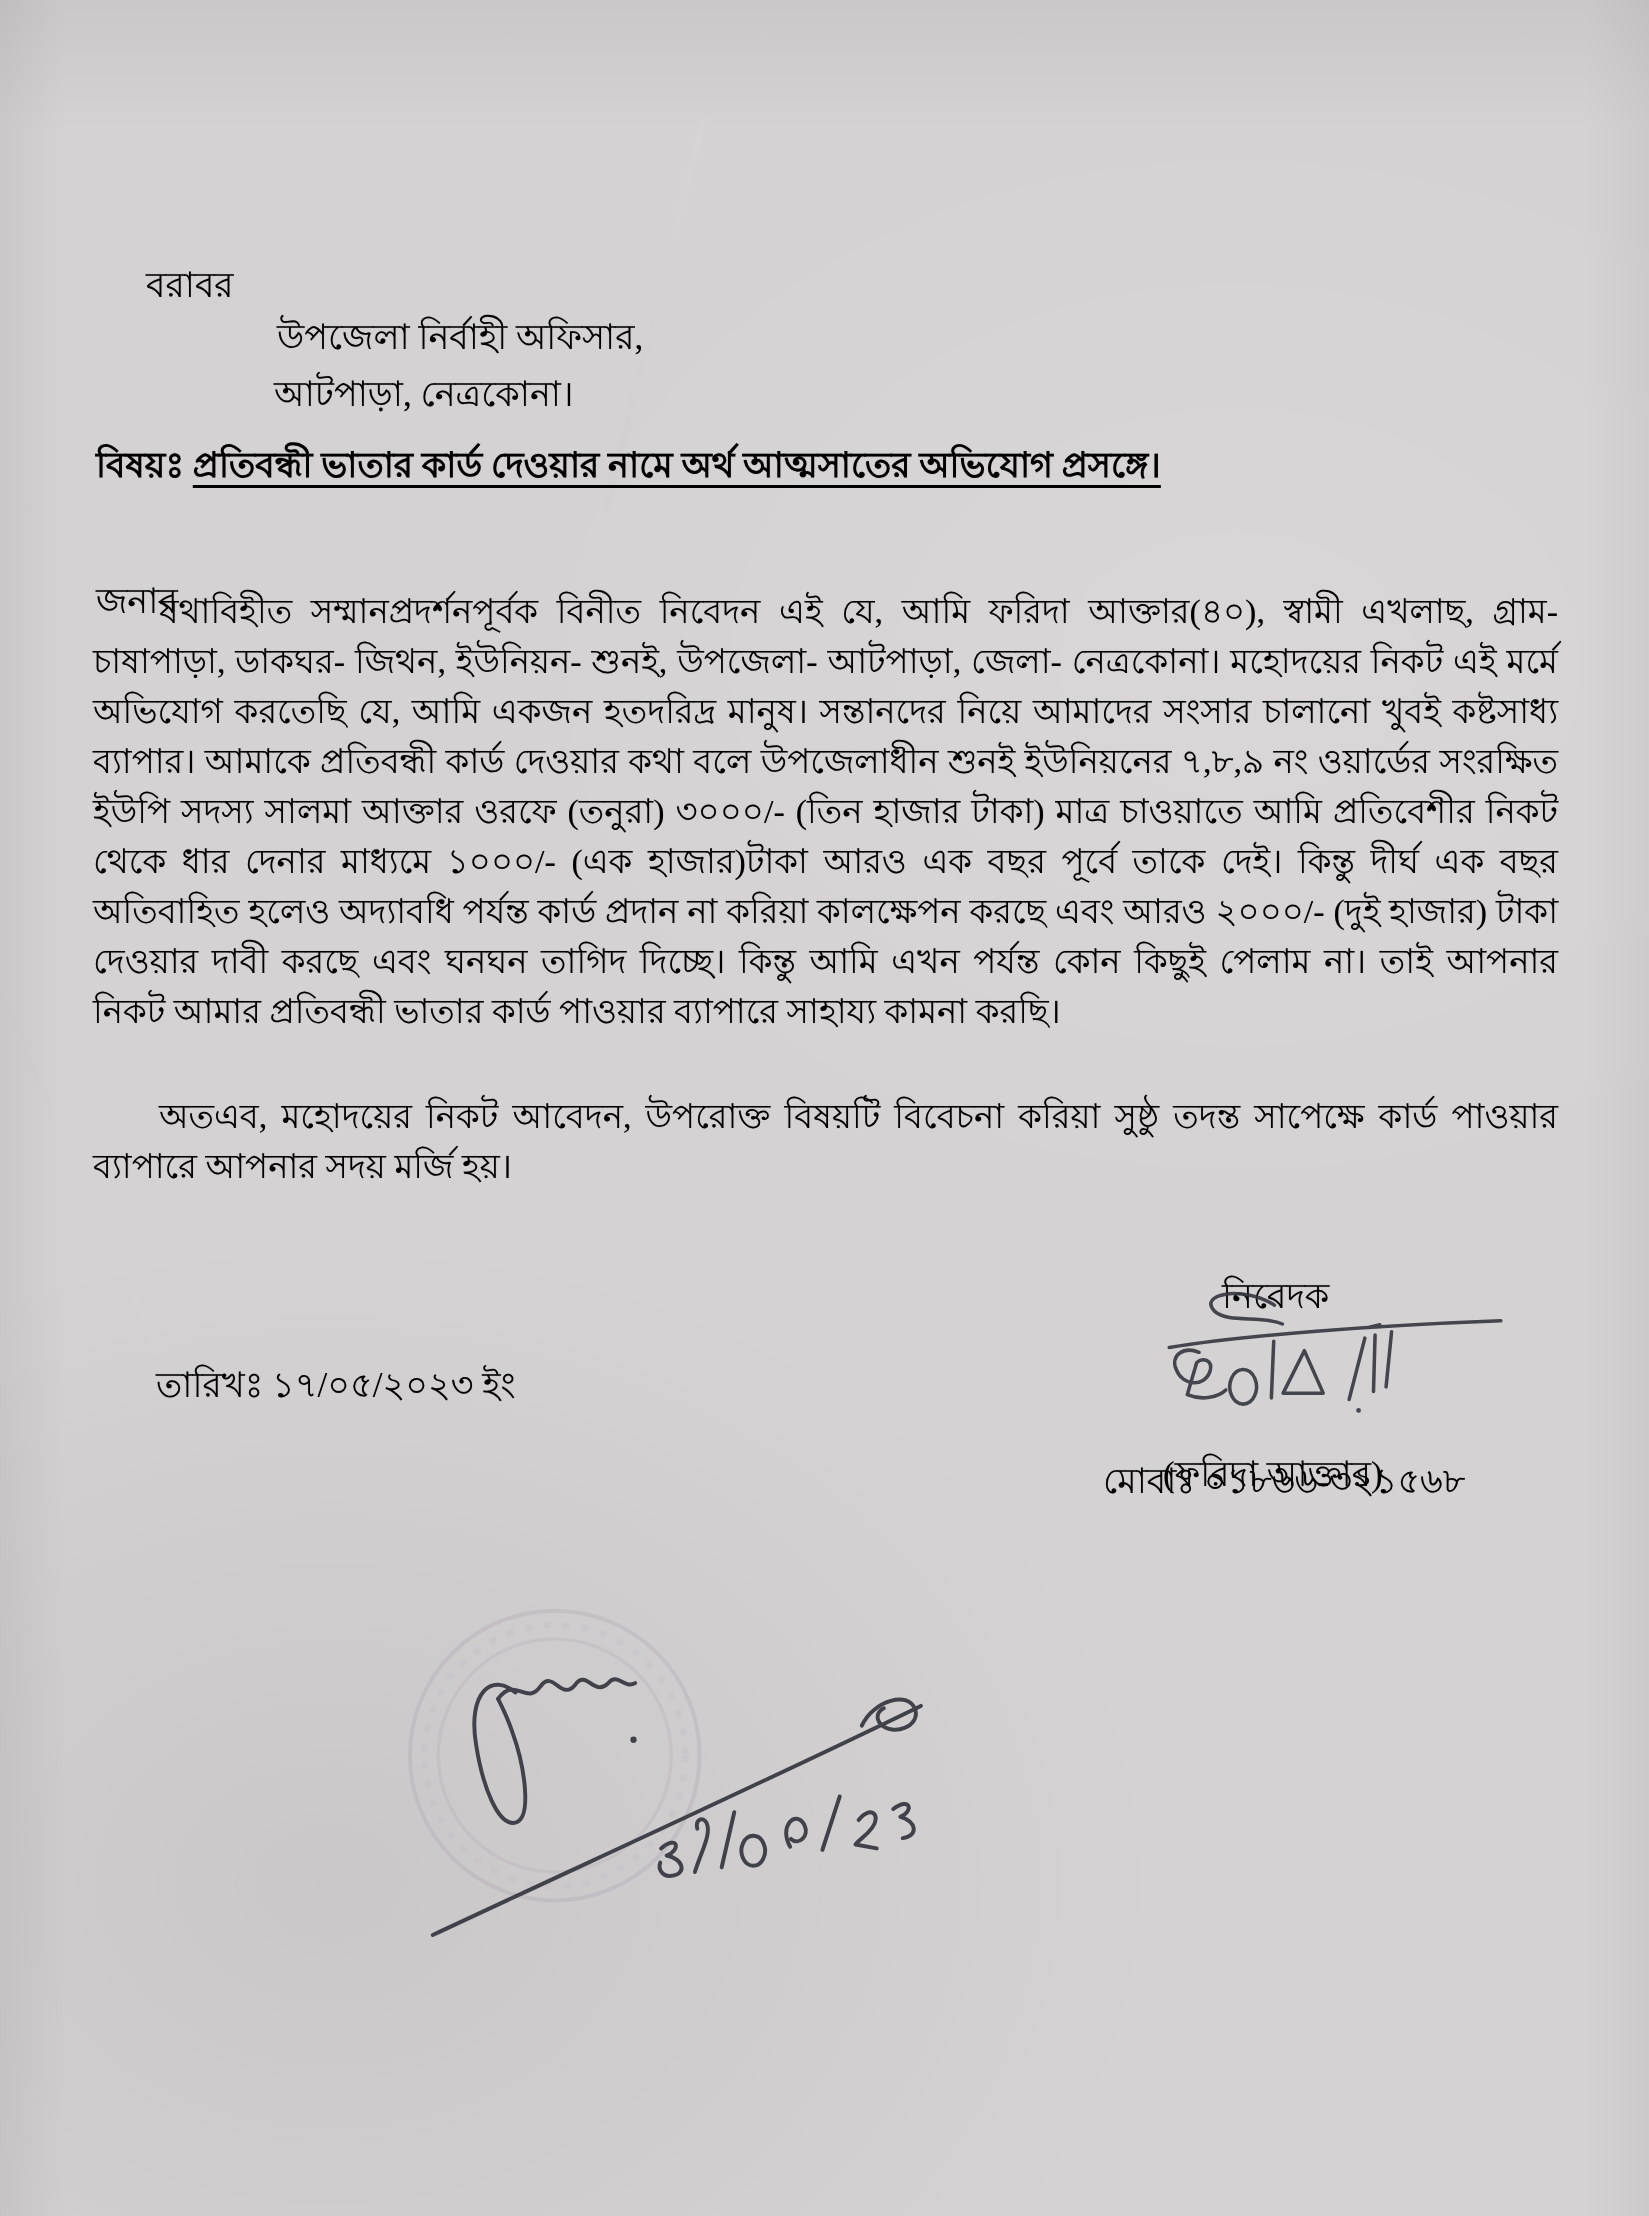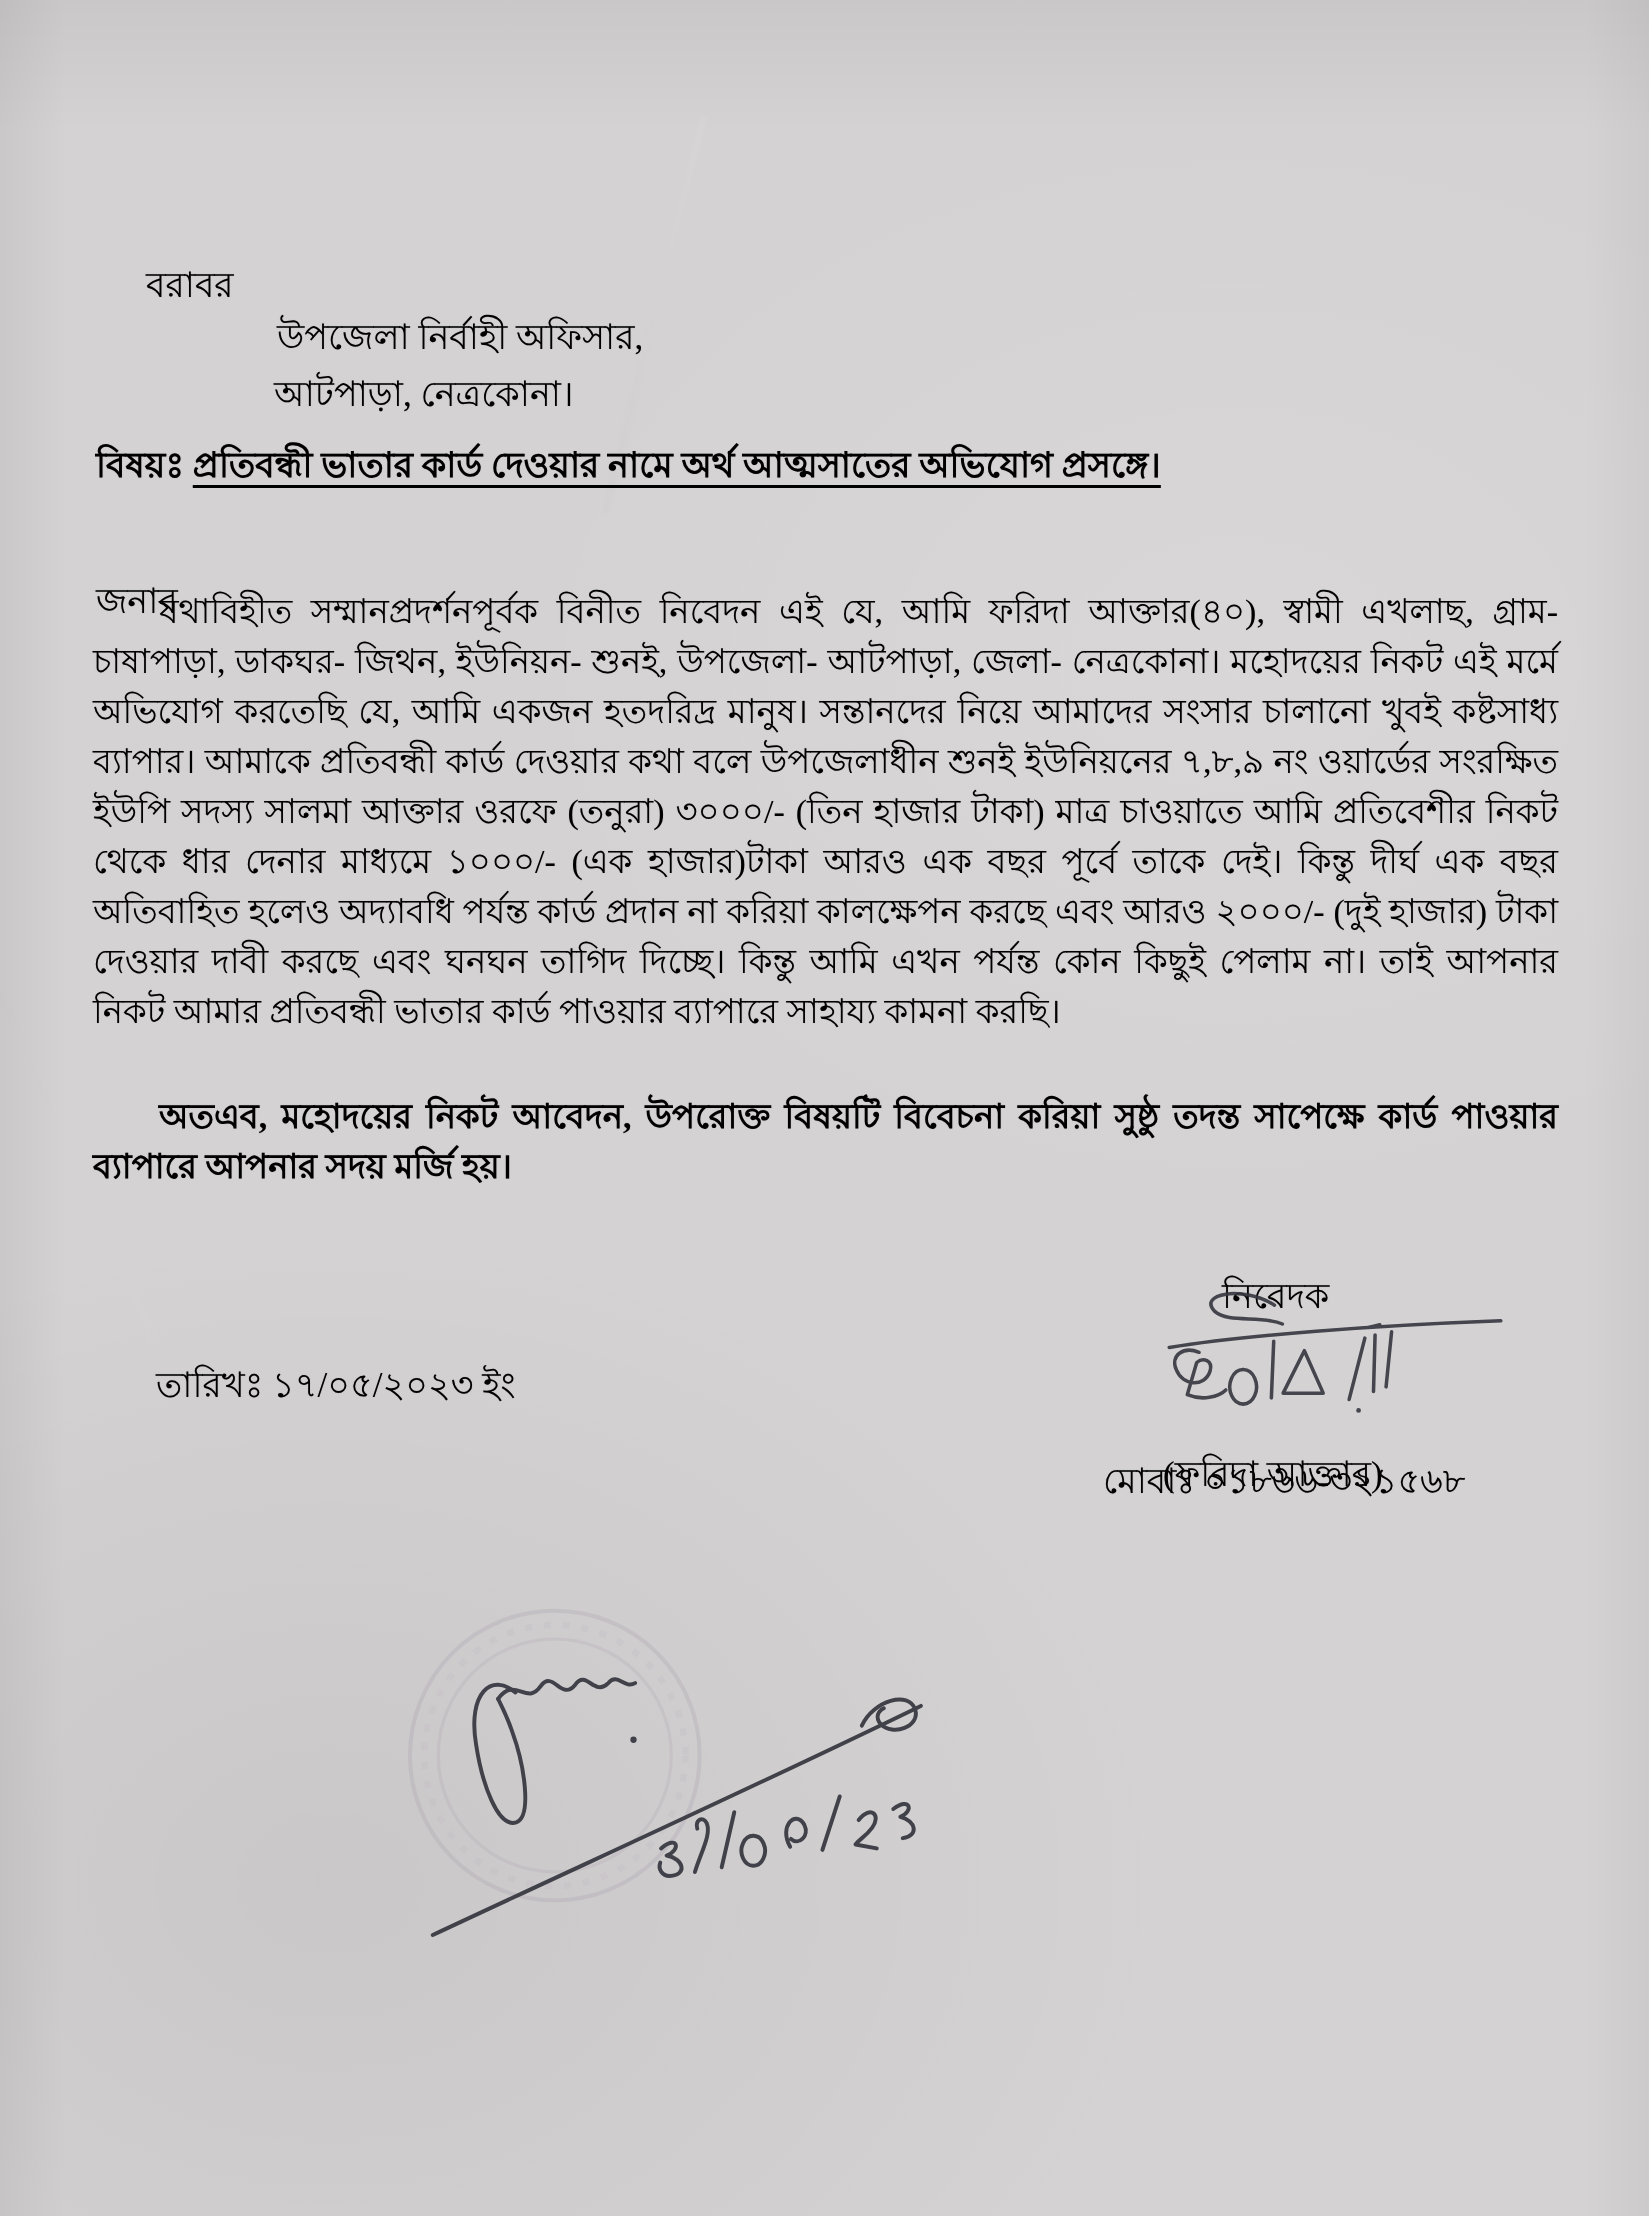--- a/index.html
+++ b/index.html
@@ -48,21 +48,21 @@
   <div class="txt" style="left:277px;top:310px;">উপজেলা নির্বাহী অফিসার,</div>
 
   <div class="subjectline">
     <span>বিষয়ঃ</span>
     <span class="subjecttext">প্রতিবন্ধী ভাতার কার্ড দেওয়ার নামে অর্থ আত্মসাতের অভিযোগ প্রসঙ্গে।</span>
   </div>
 
   <div class="txt" style="left:96px;top:566px;margin-top:8px;">জনাব</div>
 
   <div class="para" style="top:587px;">যথাবিহীত সম্মানপ্রদর্শনপূর্বক বিনীত নিবেদন এই যে, আমি ফরিদা আক্তার(৪০), স্বামী এখলাছ, গ্রাম- চাষাপাড়া, ডাকঘর- জিথন, ইউনিয়ন- শুনই, উপজেলা- আটপাড়া, জেলা- নেত্রকোনা। মহোদয়ের নিকট এই মর্মে অভিযোগ করতেছি যে, আমি একজন হতদরিদ্র মানুষ। সন্তানদের নিয়ে আমাদের সংসার চালানো খুবই কষ্টসাধ্য ব্যাপার। আমাকে প্রতিবন্ধী কার্ড দেওয়ার কথা বলে উপজেলাধীন শুনই ইউনিয়নের ৭,৮,৯ নং ওয়ার্ডের সংরক্ষিত ইউপি সদস্য সালমা আক্তার ওরফে (তনুরা) ৩০০০/- (তিন হাজার টাকা) মাত্র চাওয়াতে আমি প্রতিবেশীর নিকট থেকে ধার দেনার মাধ্যমে ১০০০/- (এক হাজার)টাকা আরও এক বছর পূর্বে তাকে দেই। কিন্তু দীর্ঘ এক বছর অতিবাহিত হলেও অদ্যাবধি পর্যন্ত কার্ড প্রদান না করিয়া কালক্ষেপন করছে এবং আরও ২০০০/- (দুই হাজার) টাকা দেওয়ার দাবী করছে এবং ঘনঘন তাগিদ দিচ্ছে। কিন্তু আমি এখন পর্যন্ত কোন কিছুই পেলাম না। তাই আপনার নিকট আমার প্রতিবন্ধী ভাতার কার্ড পাওয়ার ব্যাপারে সাহায্য কামনা করছি।</div>
-  <div class="para" style="top:1092px;font-weight:bold;">অতএব, মহোদয়ের নিকট আবেদন, উপরোক্ত বিষয়টি বিবেচনা করিয়া সুষ্ঠু তদন্ত সাপেক্ষে কার্ড পাওয়ার ব্যাপারে আপনার সদয় মর্জি হয়।</div>
+  <div class="para" style="top:1092px;">অতএব, মহোদয়ের নিকট আবেদন, উপরোক্ত বিষয়টি বিবেচনা করিয়া সুষ্ঠু তদন্ত সাপেক্ষে কার্ড পাওয়ার ব্যাপারে আপনার সদয় মর্জি হয়।</div>
 
   <div class="txt" style="left:156px;top:1358px;">তারিখঃ ১৭/০৫/২০২৩ ইং</div>
 
   <div class="txt" style="left:1222px;top:1269px;">নিবেদক</div>
 
   <svg style="left:1125px;top:1258px;" width="409" height="165" viewBox="0 0 520 210">
     <g class="ink" stroke-width="4.5" opacity="0.9">
       <path d="M 190 60 C 148 34, 92 46, 114 68 C 132 84, 172 72, 200 84"></path>
       <path d="M 56 114 C 150 98, 320 86, 478 80"></path>
       <path d="M 94 120 C 74 112, 57 124, 65 142 C 73 163, 101 165, 108 144 C 112 130, 99 126, 91 133 L 79 174 C 98 182, 119 177, 128 168"></path>

